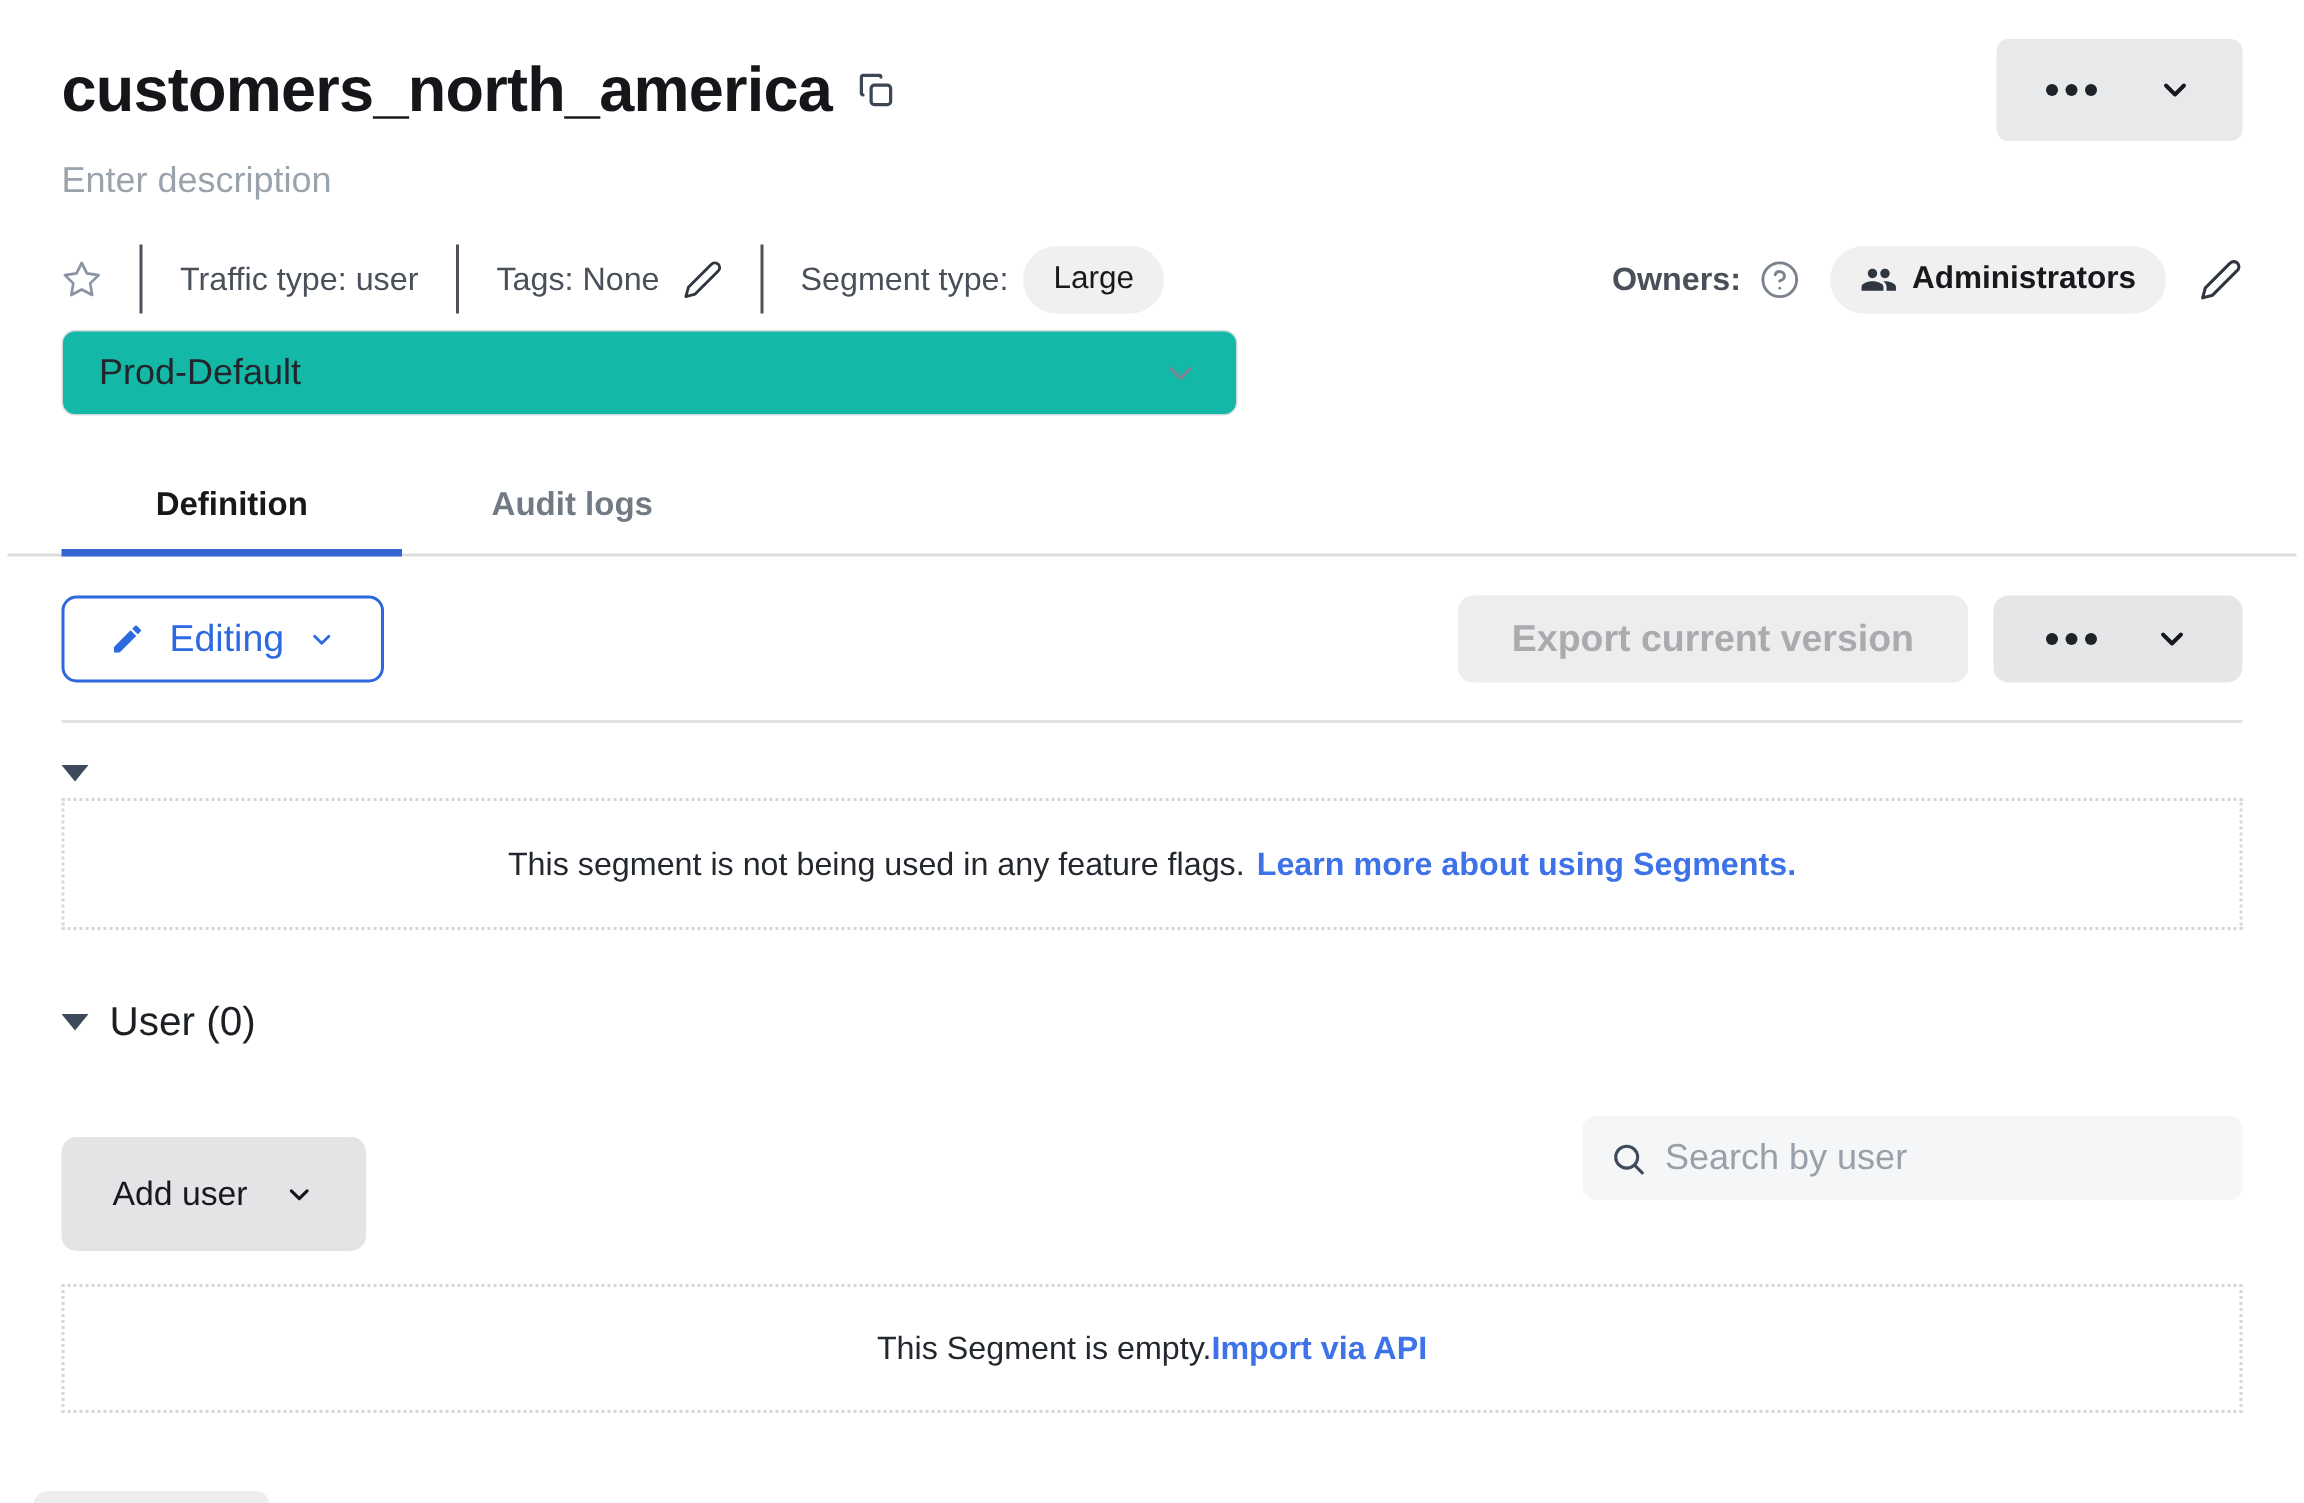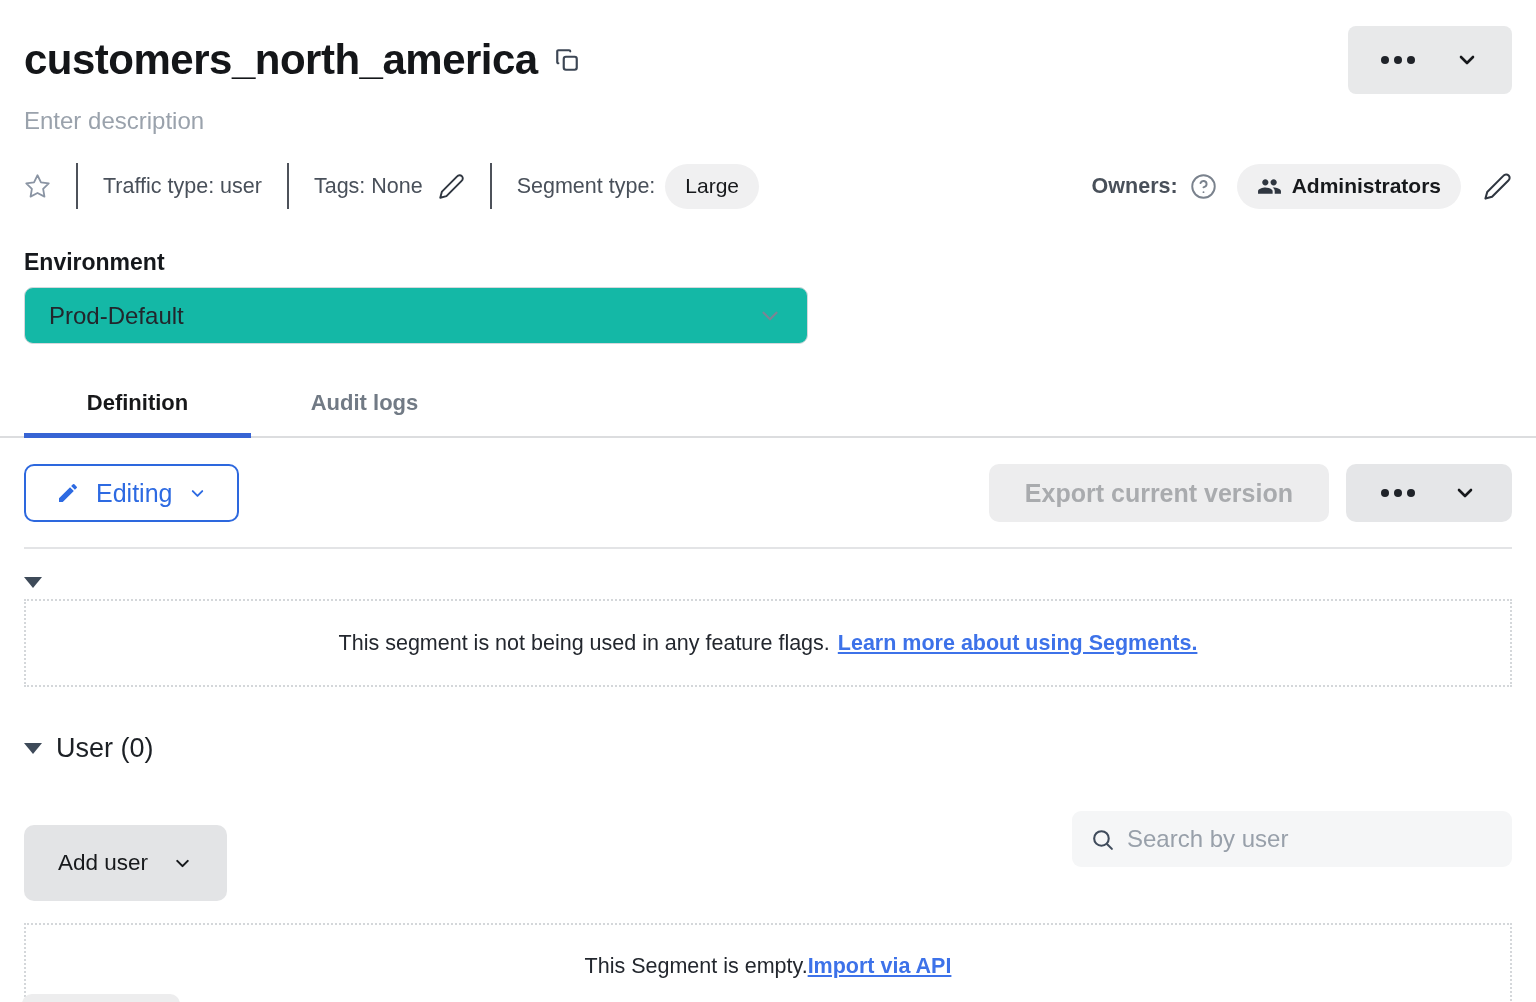--- a/index.html
+++ b/index.html
@@ -3,21 +3,21 @@
 <meta charset="utf-8">
 <style>
   * { margin: 0; padding: 0; box-sizing: border-box; }
   html, body { width: 1536px; height: 1002px; overflow: hidden; }
   body {
     font-family: "Liberation Sans", "DejaVu Sans", sans-serif;
     background: #ffffff;
     color: #1b1e23;
     position: relative;
   }
-  .page { padding: 0 24px; position: relative; height: 100%; }
+  .page { padding: 0 41px; position: relative; height: 100%; }
 
   
   .title-row {
     display: flex; align-items: center;
     padding-top: 26px;
   }
   .page-title {
     font-size: 42px; font-weight: 700; letter-spacing: -0.5px;
     color: #141619; line-height: 1.1;
   }
@@ -125,21 +125,21 @@
   .tri-down { width: 0; height: 0; border-left: 9px solid transparent; border-right: 9px solid transparent; border-top: 11px solid #3e4a59; display: inline-block; }
 
   .dotted-box {
     margin-top: 11px;
     border: 2px dotted #d4d7da;
     height: 88px;
     display: flex; align-items: center; justify-content: center;
     font-size: 21.5px; color: #23272e;
     text-align: center;
   }
-  .dotted-box .link { color: #3d72e9; font-weight: 700; cursor: pointer; text-decoration: underline; }
+  .dotted-box .link { color: #3d72e9; font-weight: 700; cursor: pointer; }
   .dotted-box .gap { width: 8px; display: inline-block; }
   .dotted-box.user-box { margin-top: 22px; height: 86px; }
 
   .user-controls { margin-top: 13px; display: flex; align-items: center; }
   .add-user-btn {
     display: inline-flex; align-items: center; gap: 24px;
     height: 76px; padding: 0 34px;
     background: #e3e4e6; border: none; border-radius: 10px;
     font-size: 22.5px; color: #17191c; font-family: inherit;
     cursor: pointer;
@@ -233,21 +233,20 @@
         <span>Administrators</span>
       </span>
       <span class="owners-pencil">
         <svg viewBox="0 0 24 24" width="29" height="29" fill="none" stroke="#2f3640" stroke-width="1.7" stroke-linecap="round" stroke-linejoin="round">
           <path d="M17 3a2.85 2.83 0 1 1 4 4L7.5 20.5 2 22l1.5-5.5Z"></path>
         </svg>
       </span>
     </span>
   </div>
 
-  <div class="env-label">Environment</div>
   <div class="env-select">
     <span class="value">Prod-Default</span>
     <span class="chev">
       <svg viewBox="0 0 24 24" width="26" height="26" fill="none" stroke="#7b8violet594" stroke-width="2" stroke-linecap="round" stroke-linejoin="round" style="stroke:#7b8594">
           <polyline points="6 9 12 15 18 9"></polyline>
         </svg>
     </span>
   </div>
 
   <nav class="tabs">

